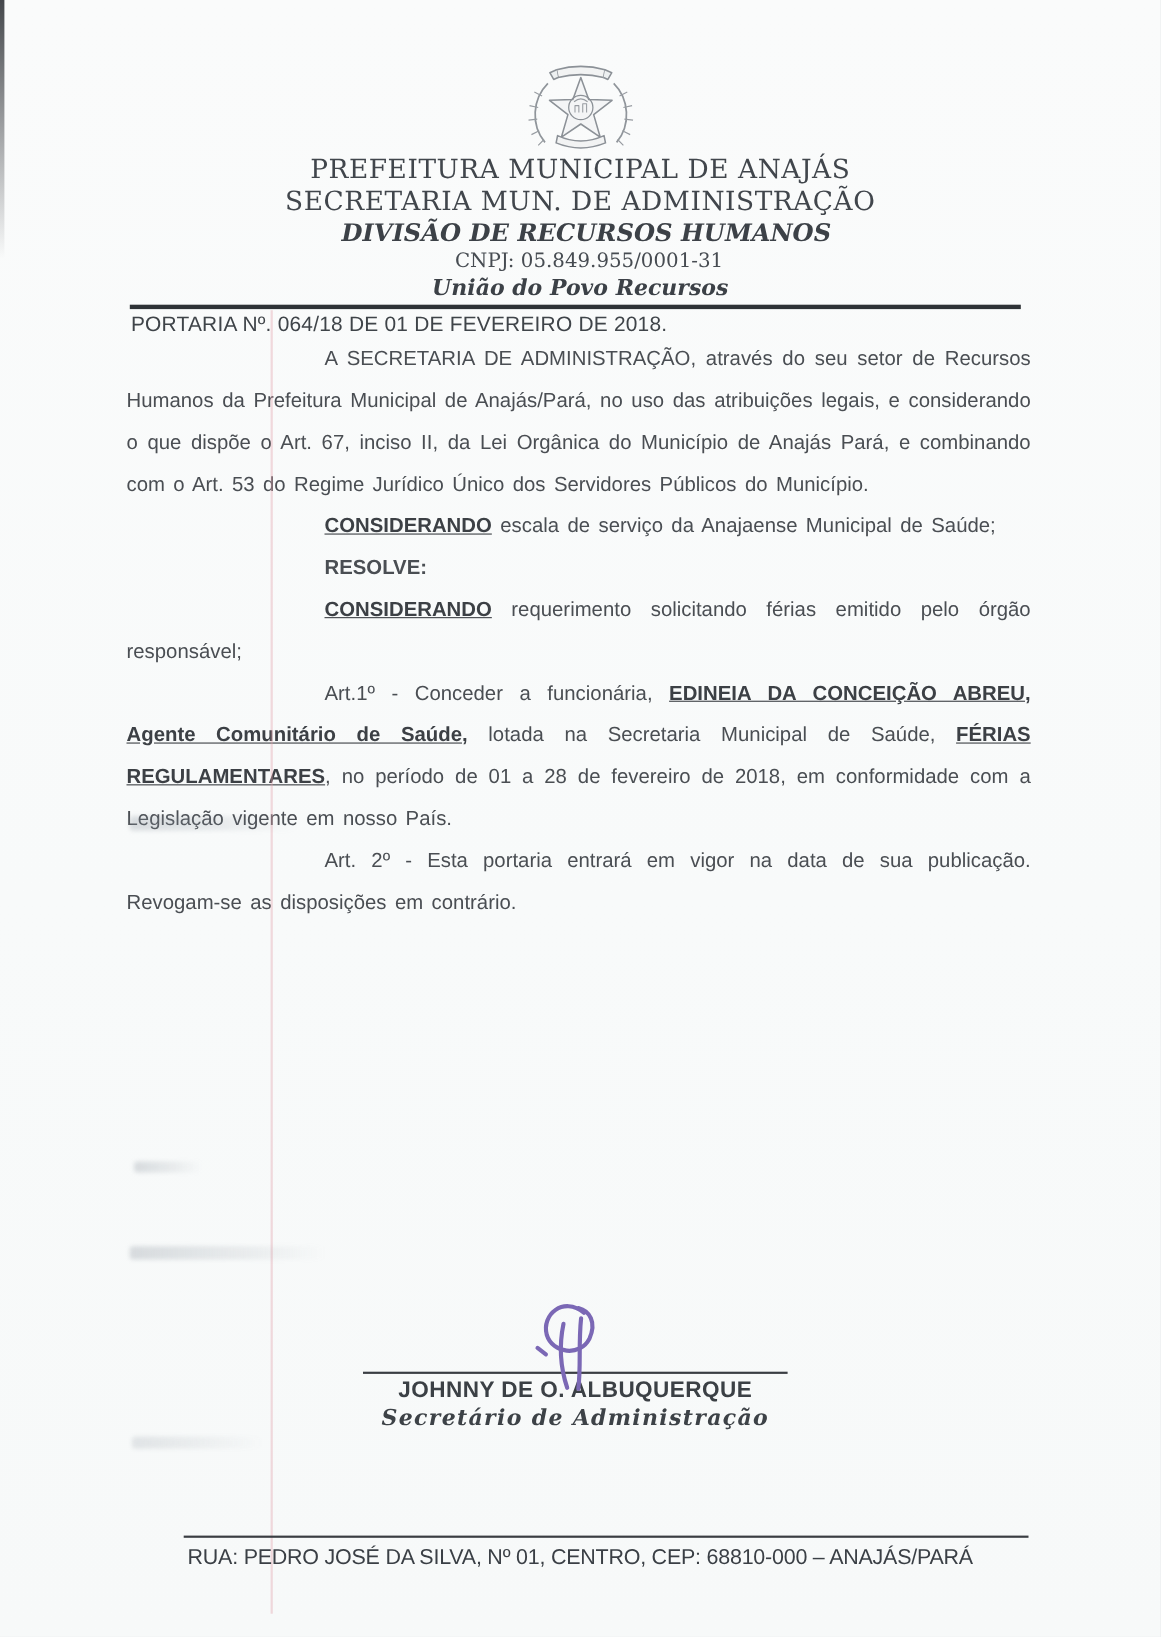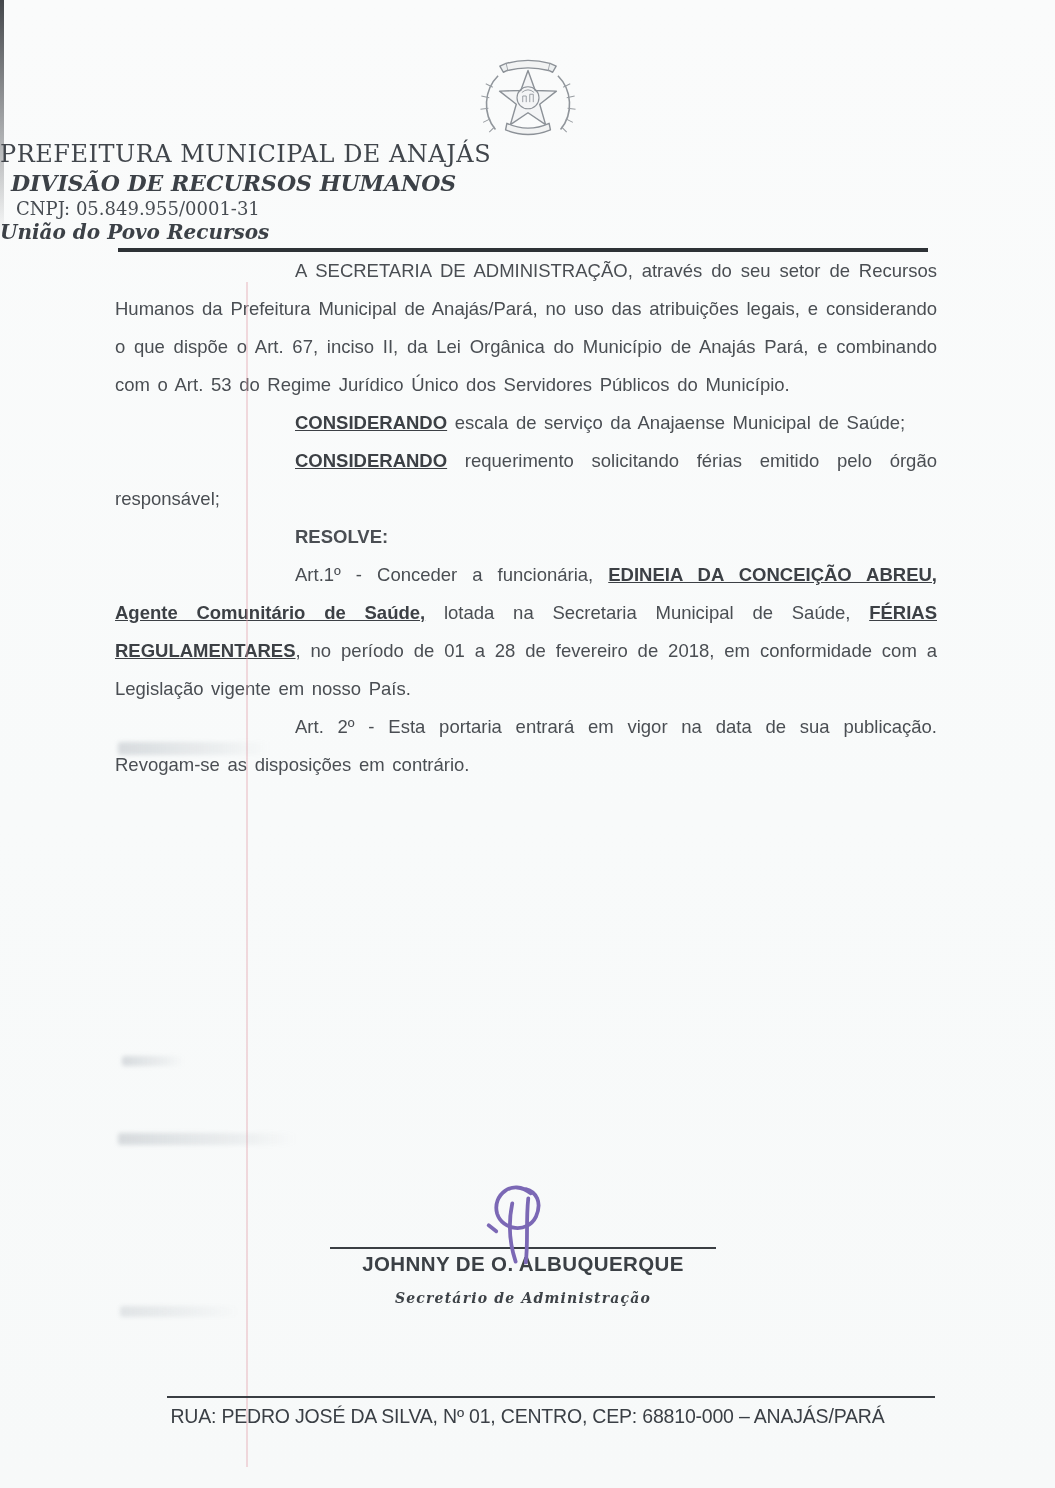--- a/index.html
+++ b/index.html
@@ -30,21 +30,21 @@
     background:linear-gradient(90deg,rgba(139,148,158,.30),rgba(139,148,158,.14) 55%,rgba(139,148,158,0));
     filter:blur(2px);
   }
   .ghost.g1{left:118px;top:742px;width:152px;height:13px;}
   .ghost.g2{left:122px;top:1056px;width:62px;height:10px;}
   .ghost.g3{left:118px;top:1133px;width:178px;height:12px;}
   .ghost.g4{left:120px;top:1306px;width:120px;height:11px;opacity:.7;}
 
   
   .header{
-    text-align:left;
+    text-align:center;
     padding-top:52px;
   }
   .crest{display:block;margin:0 auto;filter:blur(.3px);opacity:.88;}
   .h-line1,.h-line2{
     font-family:"DejaVu Serif", serif;
     font-size:24px;line-height:29px;
     letter-spacing:.5px;
     color:#41464c;
   }
   .h-line3{
@@ -116,24 +116,24 @@
     height:2px;background:#3a3e43;
   }
   .sig-name{
     margin-top:3px;
     font-size:20.5px;font-weight:bold;
     letter-spacing:.4px;
     color:#3b4045;
   }
   .sig-role{
     font-family:"DejaVu Serif", serif;
-    font-size:14px;font-weight:bold;font-style:italic;
+    font-size:20px;font-weight:bold;font-style:italic;
     letter-spacing:1.2px;
     color:#3d4247;
-    margin-top:14px;
+    margin-top:0;
   }
 
   
   .footer{
     position:absolute;left:0;top:1396px;width:1055px;
   }
   .footer-rule{
     margin-left:167px;width:768px;height:2px;background:#3a3e43;
   }
   .footer-address{
@@ -178,36 +178,38 @@
         </g>
         <g stroke-width="1.2" stroke="#8b9096">
           <path d="M25,40 l-8,-4 M21,52 l-9,-2 M20,64 l-9,1 M22,76 l-8,4 M27,85 l-6,6"></path>
           <path d="M105,40 l8,-4 M109,52 l9,-2 M110,64 l9,1 M108,76 l8,4 M103,85 l6,6"></path>
         </g>
 
         <path d="M41,81 Q65,92 89,81 L90.5,88.5 Q65,99 39.5,88.5 Z" fill="#f1f2f3"></path>
       </g>
     </svg>
     <div class="h-line1">PREFEITURA MUNICIPAL DE ANAJÁS</div>
+    <div class="h-line2">SECRETARIA MUN. DE ADMINISTRAÇÃO</div>
     <div class="h-line3">DIVISÃO DE RECURSOS HUMANOS</div>
     <div class="h-cnpj">CNPJ: 05.849.955/0001-31</div>
     <div class="h-motto">União do Povo Recursos</div>
   </div>
 
   <div class="top-rule"></div>
 
   <div class="doc">
+    <h1 class="doc-title">PORTARIA Nº. 064/18 DE 01 DE FEVEREIRO DE 2018.</h1>
 
     <p class="indent p-preamble"><span>A SECRETARIA DE ADMINISTRAÇÃO, através do seu setor de Recursos Humanos da Prefeitura Municipal de Anajás/Pará, no uso das atribuições legais, e considerando o que dispõe o Art. 67, inciso II, da Lei Orgânica do Município de Anajás Pará, e combinando com o Art. 53 do Regime Jurídico Único dos Servidores Públicos do Município.</span></p>
 
     <p class="indent p-considering1"><b>CONSIDERANDO</b><span> escala de serviço da Anajaense Municipal de Saúde;</span></p>
 
+    <p class="indent p-resolve"><span>RESOLVE:</span></p>
+
     <p class="indent p-considering2"><b>CONSIDERANDO</b><span> requerimento solicitando férias emitido pelo órgão responsável;</span></p>
-
-    <p class="indent p-resolve"><span>RESOLVE:</span></p>
 
     <p class="indent"><span>Art.1º - Conceder a funcionária, </span><b>EDINEIA DA CONCEIÇÃO ABREU, Agente Comunitário de Saúde,</b><span> lotada na Secretaria Municipal de Saúde, </span><b>FÉRIAS REGULAMENTARES</b><span>, no período de 01 a 28 de fevereiro de 2018, em conformidade com a Legislação vigente em nosso País.</span></p>
 
     <p class="indent p-art2"><span>Art. 2º - Esta portaria entrará em vigor na data de sua publicação. Revogam-se as disposições em contrário.</span></p>
 
 
   </div>
 
   <div class="sig-block">
     <svg class="sig-ink" width="118" height="92" viewBox="0 0 140 100" aria-hidden="true">

